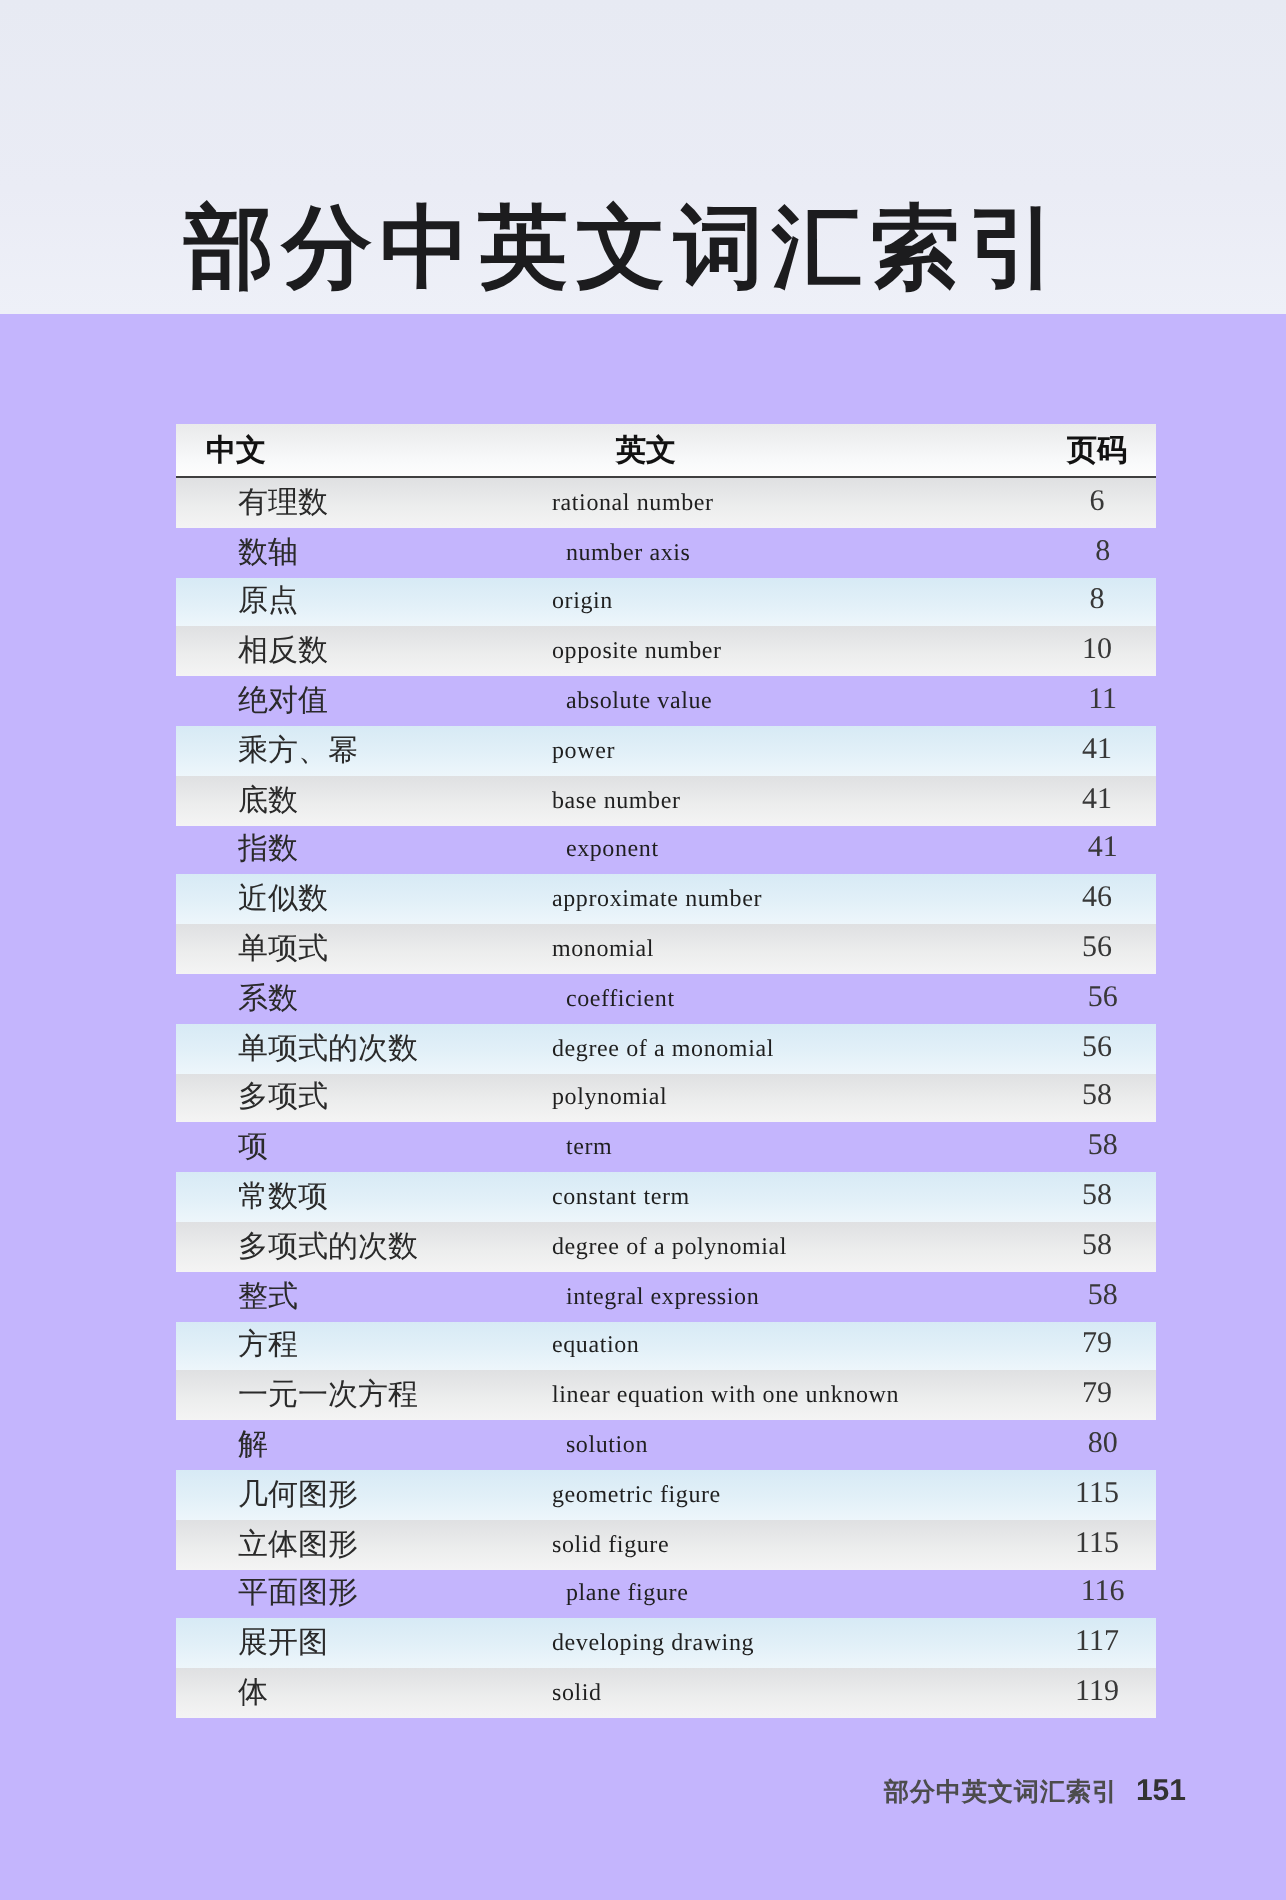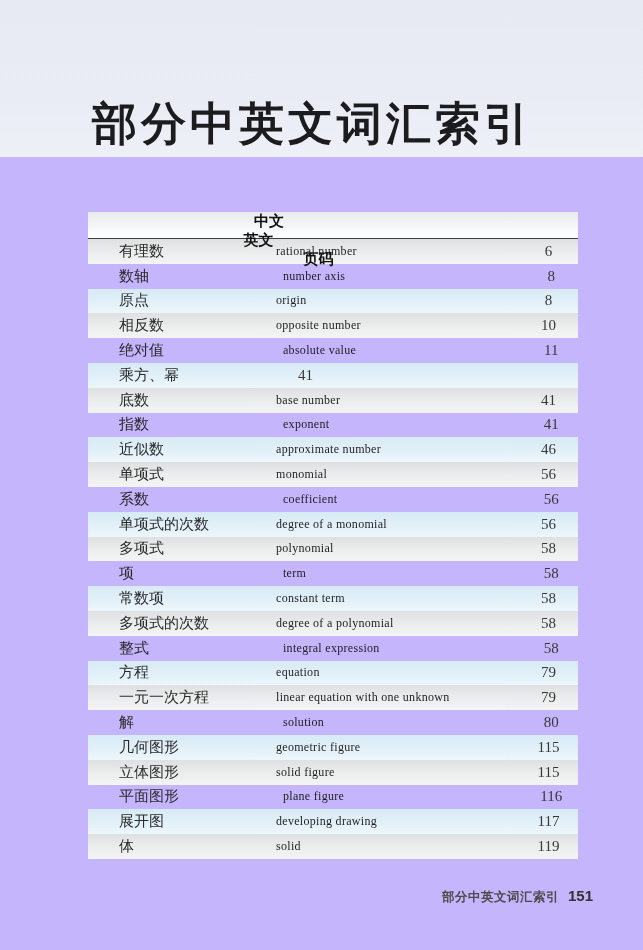--- a/index.html
+++ b/index.html
@@ -41,25 +41,24 @@
   .thead {
     display: flex;
     align-items: center;
     height: 27px;
     border-bottom: 1.5px solid #3f3f3f;
     background: linear-gradient(180deg, #e9eaeb 0%, #f9fafb 75%, #fdfdfd 100%);
     font-family: "Liberation Sans", sans-serif;
     font-weight: 700;
     font-size: 15px;
     color: #121212;
-    flex-direction: column;
   }
   .th-cn   { width: 188px; padding-left: 15px; }
   .th-en   { width: 243px; padding-left: 32px; }
-  .th-page { width: 59px; }
+  .th-page { width: 59px; text-align: center; }
 
   .tr {
     display: flex;
     align-items: center;
     height: 24.8px;
   }
   .shade-gray  { background: linear-gradient(180deg, #dfe0e2 0%, #eceded 55%, #f4f4f4 100%); }
   .shade-white { background: transparent; gap: 22px; }
   .shade-blue  { background: linear-gradient(180deg, #d7eaf5 0%, #e2f0f8 55%, #edf6fb 100%); }
 
@@ -138,20 +137,21 @@
           <div class="td td-en">opposite number</div>
           <div class="td td-page">10</div>
         </div>
         <div class="tr shade-white">
           <div class="td td-cn">绝对值</div>
           <div class="td td-en">absolute value</div>
           <div class="td td-page">11</div>
         </div>
         <div class="tr shade-blue">
           <div class="td td-cn">乘方、幂</div>
+          <div class="td td-en">power</div>
           <div class="td td-page">41</div>
         </div>
         <div class="tr shade-gray">
           <div class="td td-cn">底数</div>
           <div class="td td-en">base number</div>
           <div class="td td-page">41</div>
         </div>
         <div class="tr shade-white">
           <div class="td td-cn">指数</div>
           <div class="td td-en">exponent</div>

